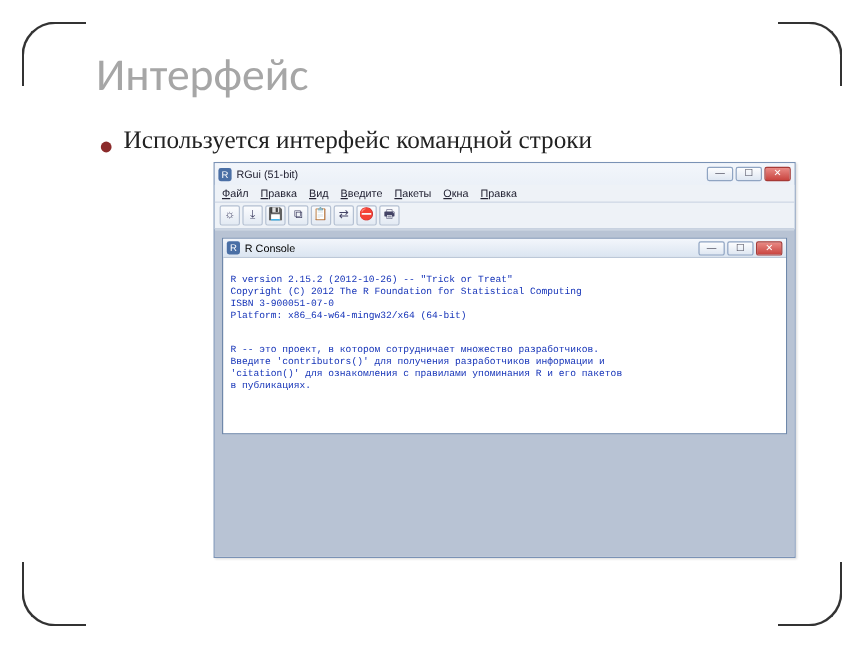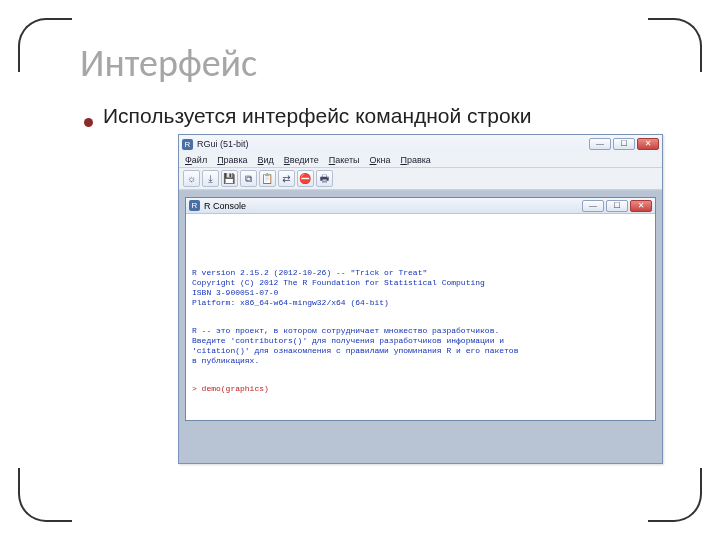--- a/index.html
+++ b/index.html
@@ -39,21 +39,21 @@
   .bullet-dot {
     width: 9px; height: 9px; border-radius: 50%;
     background: #8b2a2a;
     margin-right: 10px;
     position: relative; top: 4px;
     flex-shrink: 0;
   }
   .bullet-text {
     font-size: 21px;
     color: #222;
-    font-family: Liberation Sans, sans-serif;
+    font-family: Liberation Serif, serif;
   }
 
   .screenshot {
     width: 485px;
     margin-left: 114px;
     border: 1px solid #7a92b5;
     background: #eef2f7;
     box-shadow: 1px 1px 2px rgba(0,0,0,0.15);
     font-family: Tahoma, sans-serif;
   }
@@ -134,21 +134,20 @@
     font-size: 9px;
     border-bottom: 1px solid #bcc8d8;
   }
   .console-body {
     padding: 4px 6px 6px 6px;
     font-family: "Courier New", monospace;
     font-size: 8px;
     line-height: 10px;
     color: #1634b8;
     white-space: pre-wrap;
-    margin-top: 40px;
   }
   .console-body .block { margin-bottom: 8px; }
   .prompt-line { color: #c02020; }
 </style>
 </head>
 <body>
 
 <div class="slide">
   <div class="corner tl"></div>
   <div class="corner tr"></div>
@@ -207,18 +206,17 @@
         </div>
         <div class="console-body">
 <div class="block">R version 2.15.2 (2012-10-26) -- "Trick or Treat"
 Copyright (C) 2012 The R Foundation for Statistical Computing
 ISBN 3-900051-07-0
 Platform: x86_64-w64-mingw32/x64 (64-bit)</div>
 <div class="block">R -- это проект, в котором сотрудничает множество разработчиков.
 Введите 'contributors()' для получения разработчиков информации и
 'citation()' для ознакомления с правилами упоминания R и его пакетов
 в публикациях.</div>
-<div class="prompt-line">&gt; demo(graphics)</div>
         </div>
       </div>
     </div>
   </div>
 </div>
 
 </body></html>

